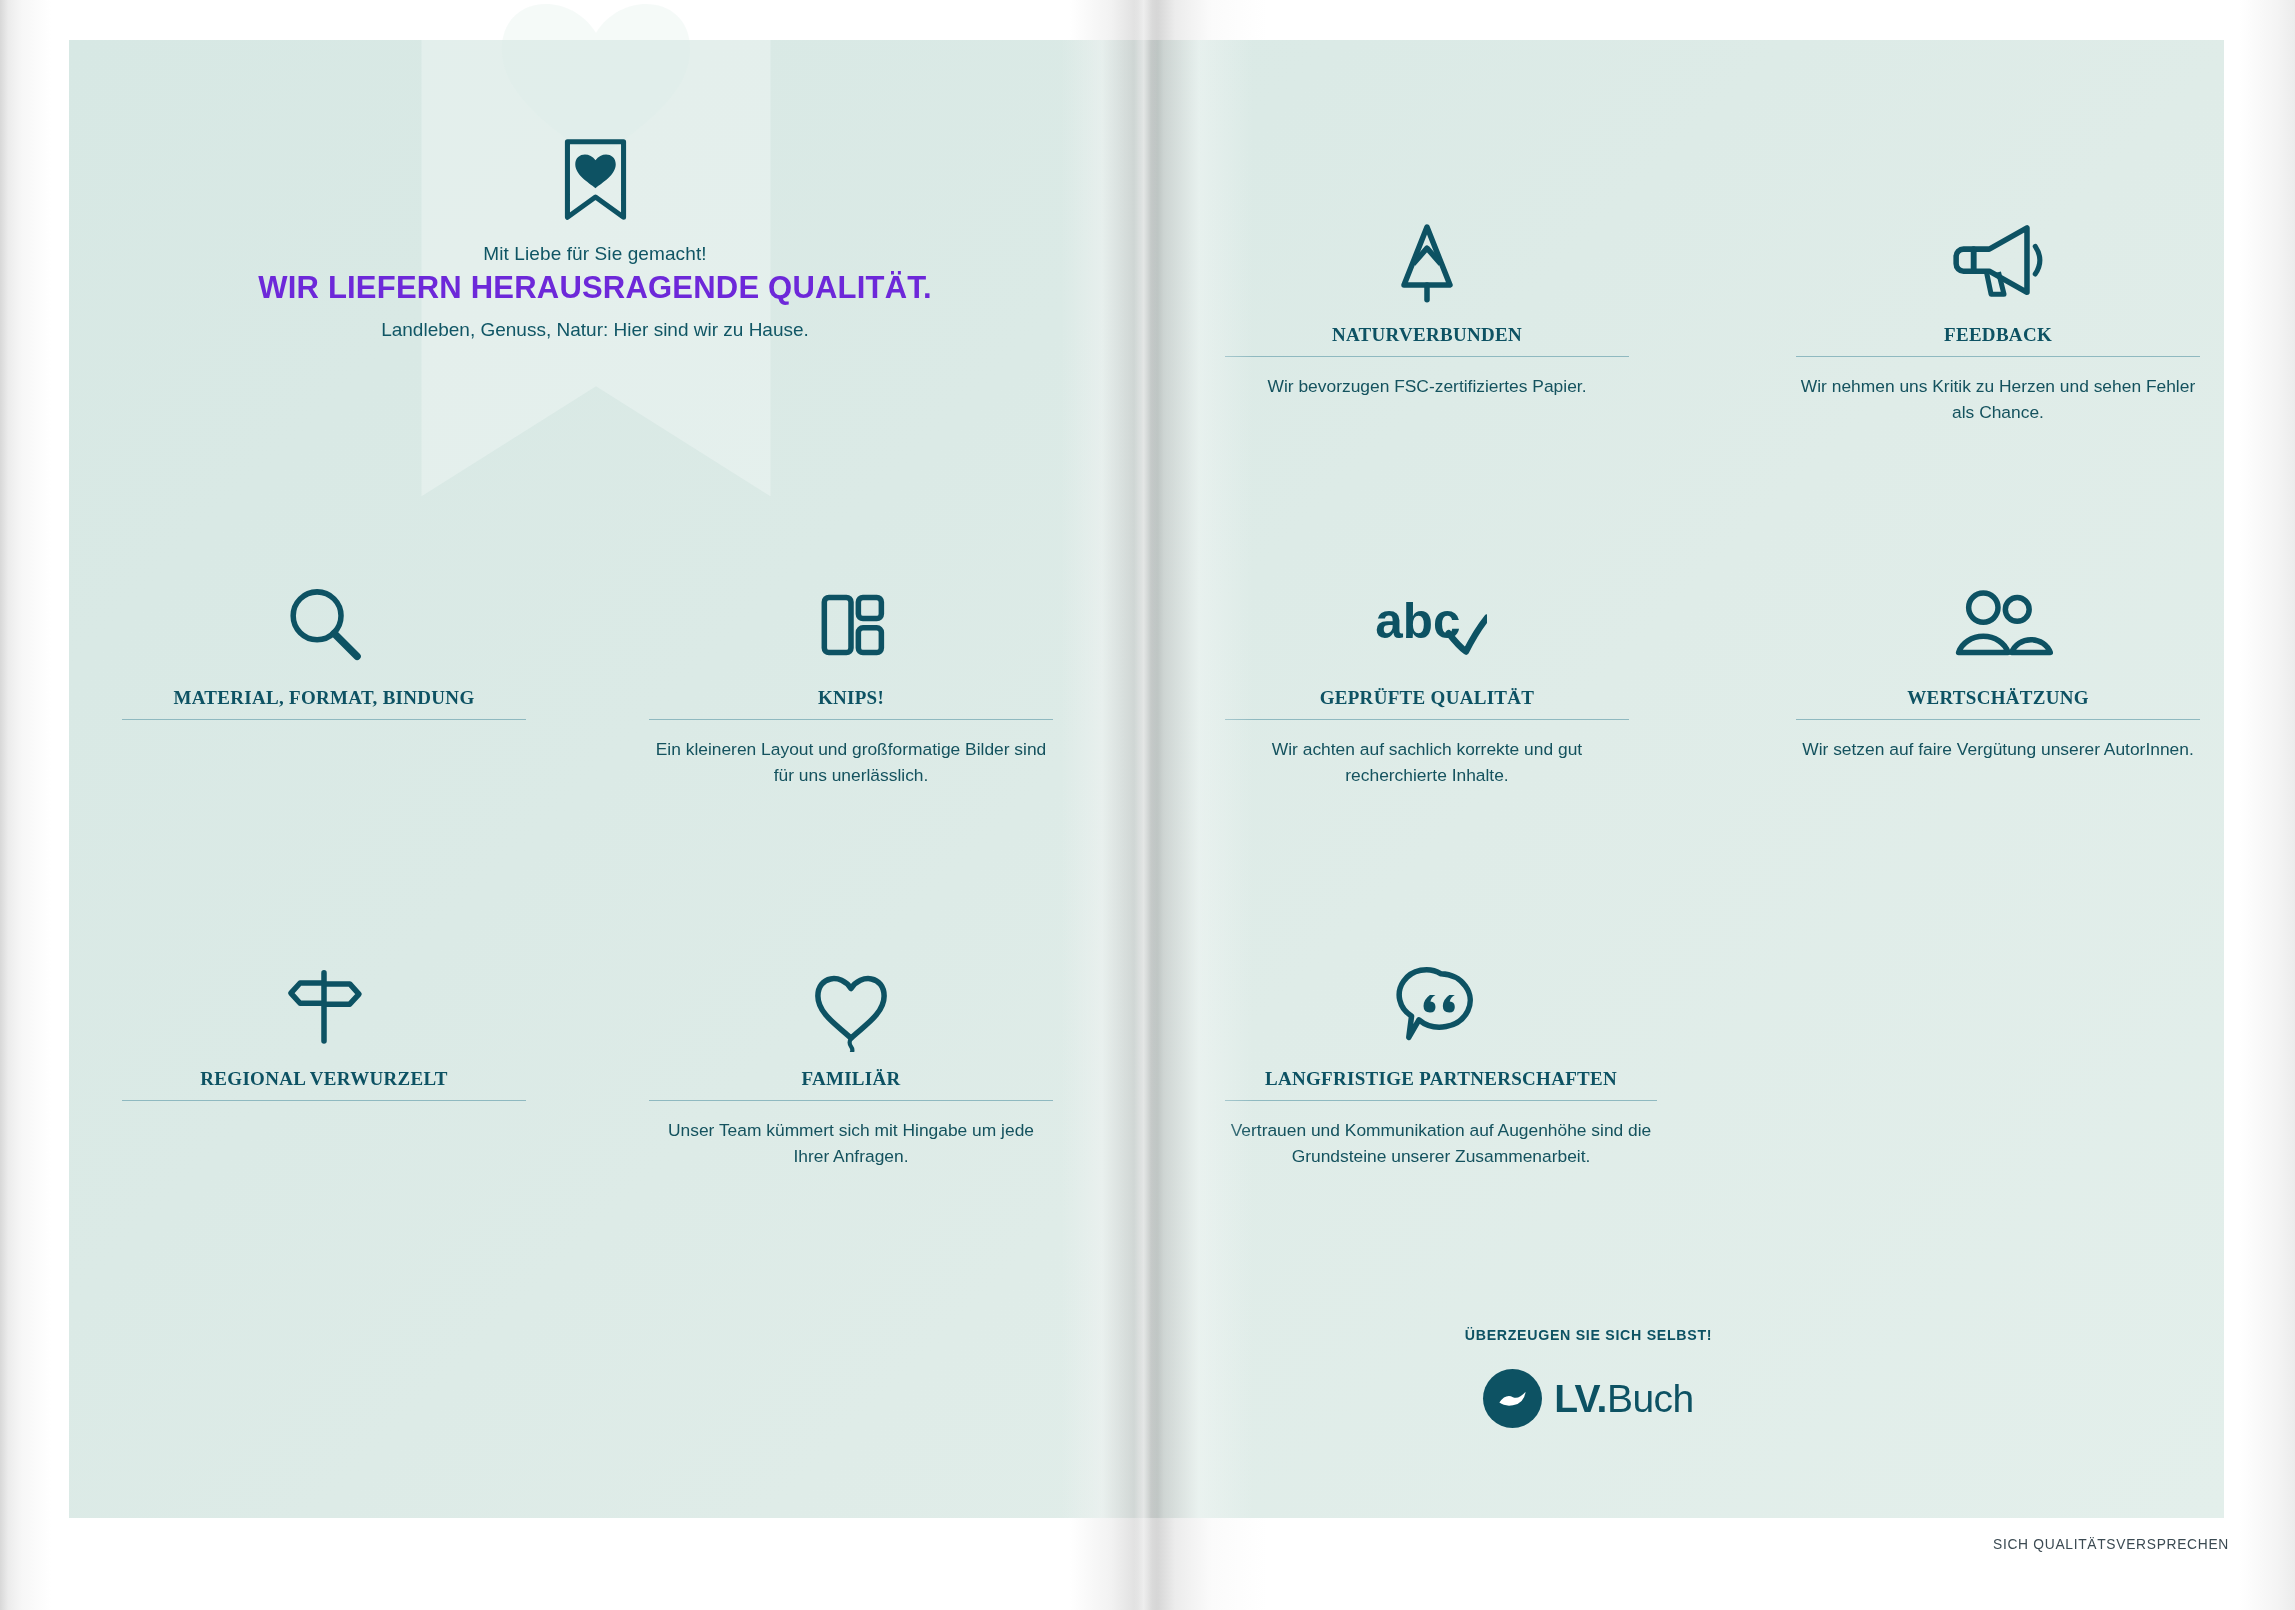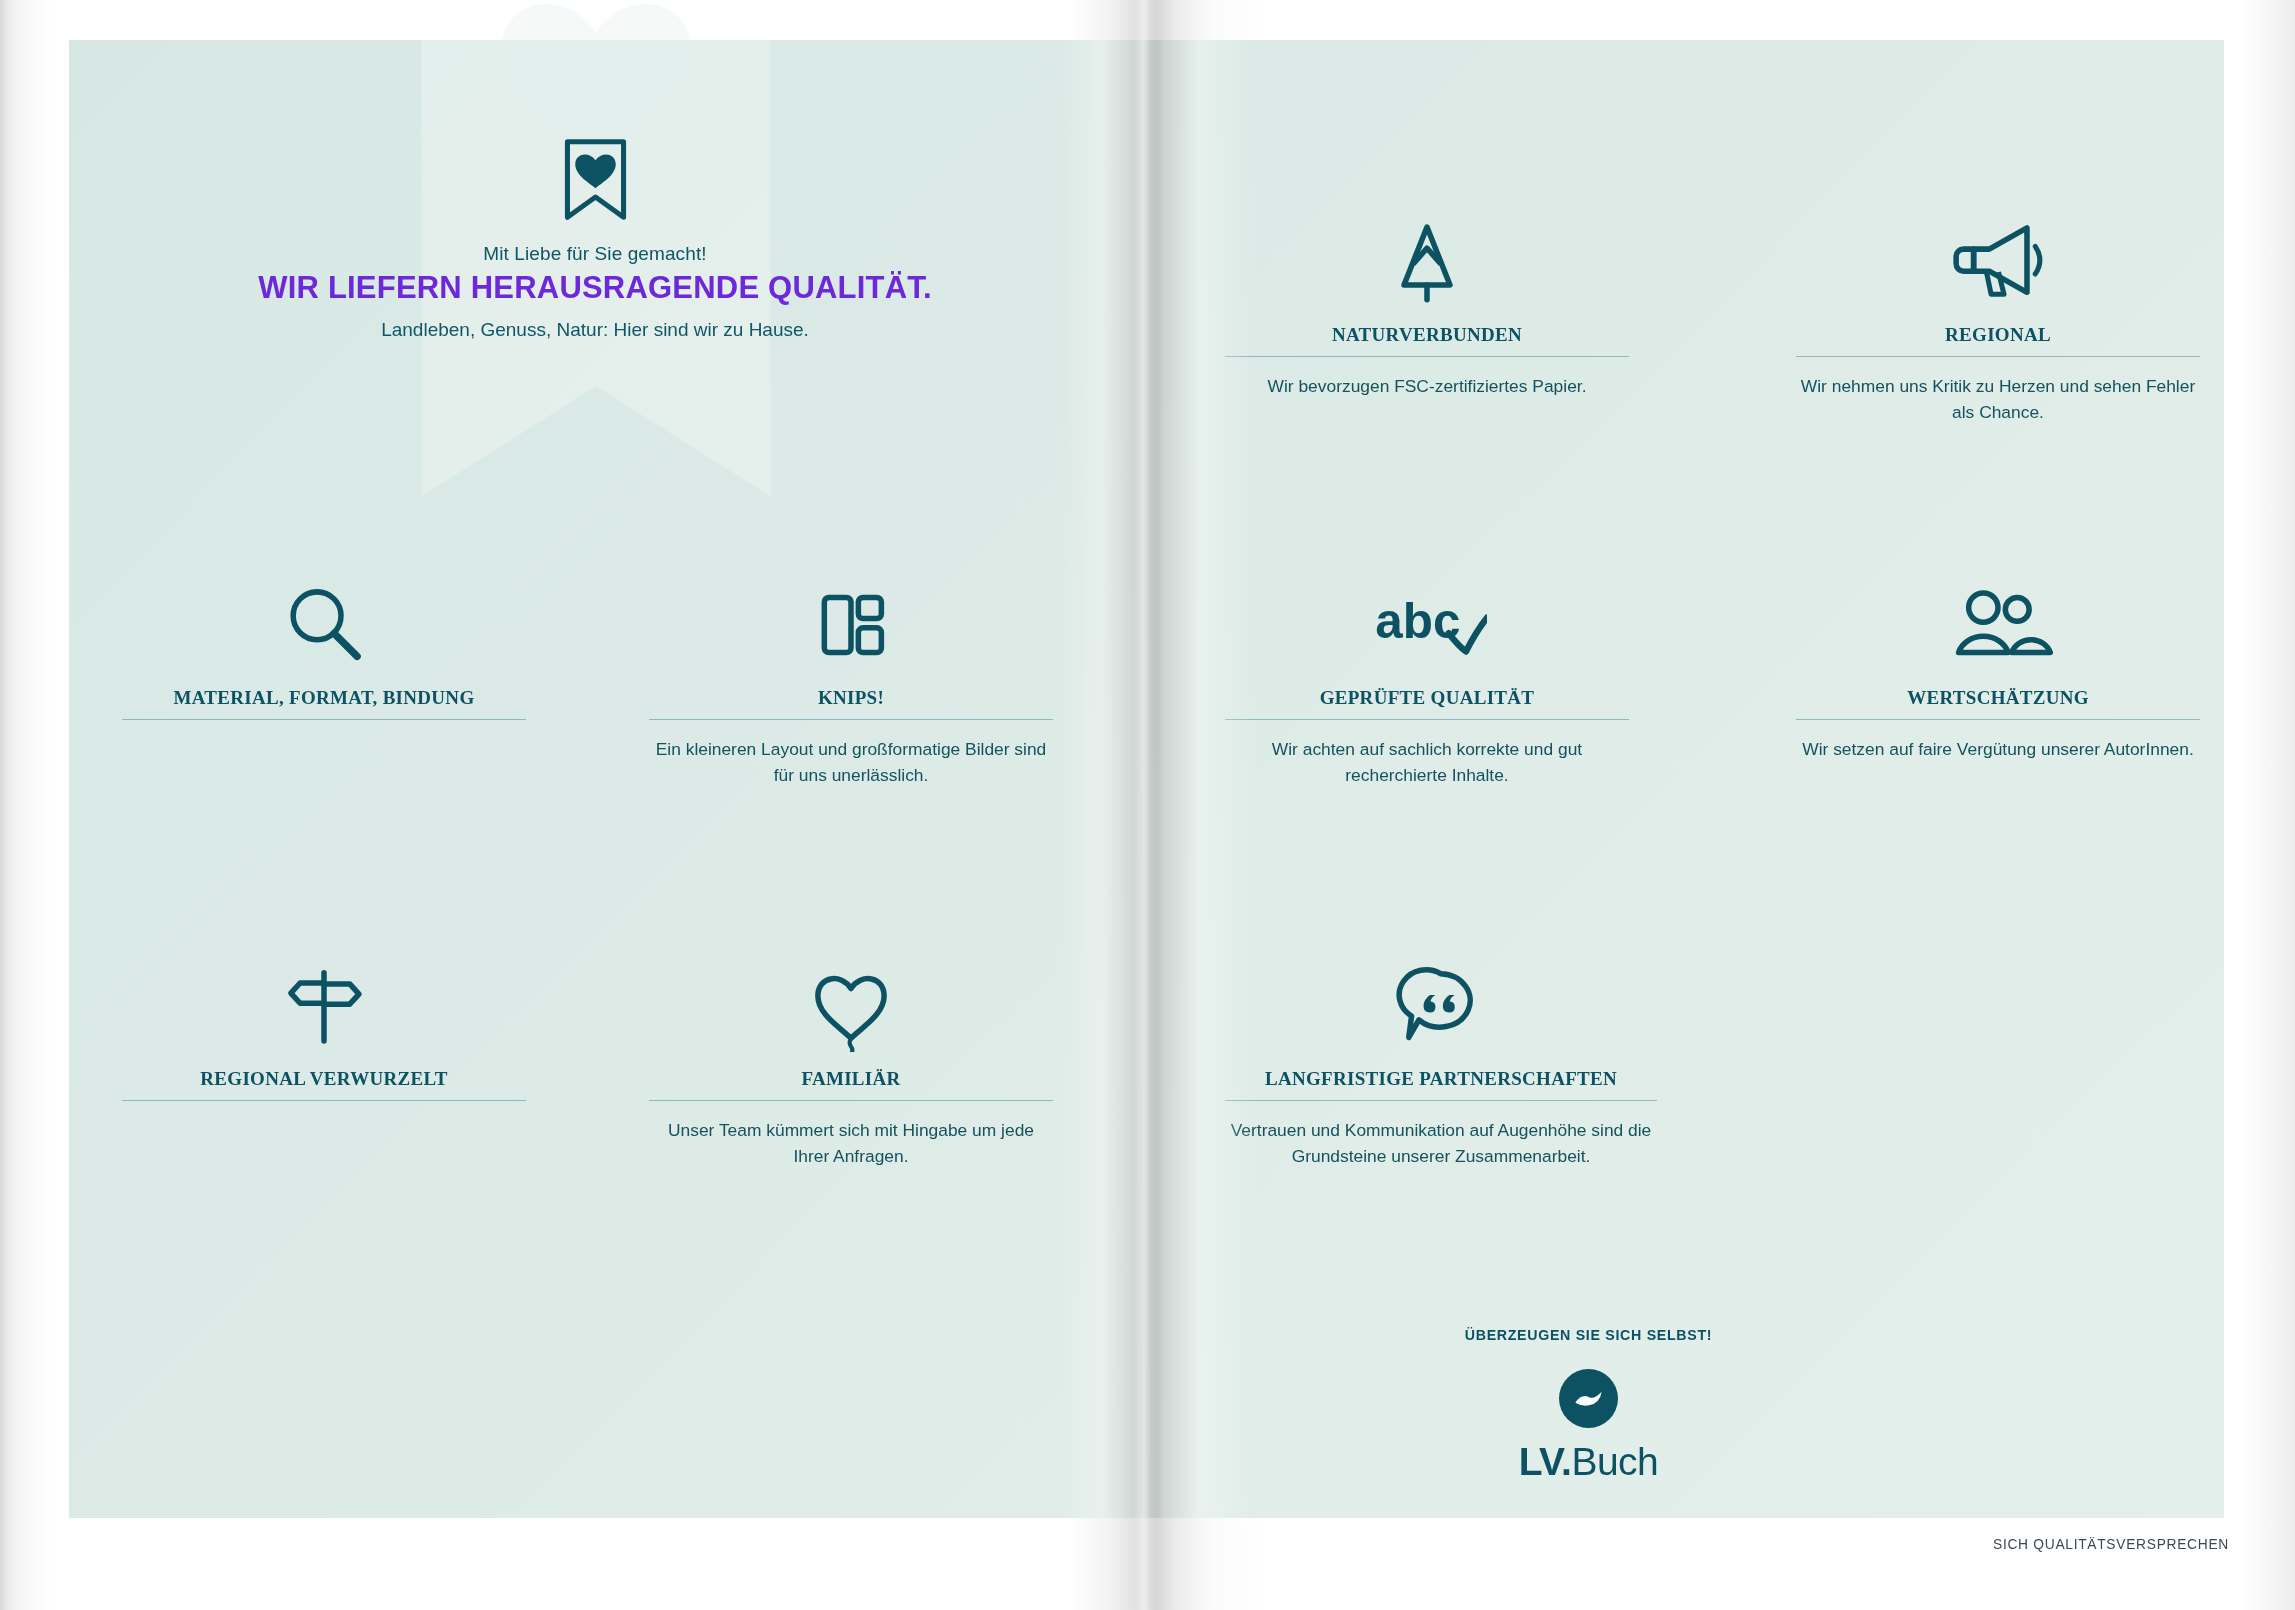--- a/index.html
+++ b/index.html
@@ -152,21 +152,20 @@
     font-weight: bold;
     letter-spacing: 0.7px;
     color: #0d5263;
   }
   .logo {
     margin-top: 26px;
     display: flex;
     align-items: center;
     justify-content: center;
     gap: 12px;
-    flex-direction: column;
   }
   .logo-mark {
     width: 59px; height: 59px;
     border-radius: 50%;
     background: #0d5263;
     display:flex; align-items:center; justify-content:center;
   }
   .logo-text {
     font-size: 39px;
     color: #0d5263;
@@ -263,21 +262,21 @@
 
   <div class="card" style="left:1796px; top:202px;">
     <div class="icon-wrap">
       <svg width="106" height="92" viewBox="0 0 230 200">
         <path d="M62 72 H96 L178 26 V166 L96 120 H62 Z" fill="none" stroke="#0d5263" stroke-width="12" stroke-linejoin="round"></path>
         <path d="M62 72 H40 a16 16 0 0 0 -16 16 v16 a16 16 0 0 0 16 16 h22 Z" fill="none" stroke="#0d5263" stroke-width="12" stroke-linejoin="round"></path>
         <path d="M196 66 q20 30 0 60" fill="none" stroke="#0d5263" stroke-width="11" stroke-linecap="round"></path>
         <path d="M90 122 l10 48 h28 l-12 -48" fill="none" stroke="#0d5263" stroke-width="11" stroke-linejoin="round"></path>
       </svg>
     </div>
-    <div class="card-title">REGIONAL</div>
+    <div class="card-title">FEEDBACK</div>
     <div class="card-text">Wir nehmen uns Kritik zu Herzen und sehen Fehler als Chance.</div>
   </div>
 
   <div class="card" style="left:1225px; top:565px;">
     <div class="icon-wrap">
       <svg width="119" height="92" viewBox="0 0 260 200">
         <text x="16" y="128" font-family="Liberation Sans, sans-serif" font-size="108" font-weight="bold" fill="#0d5263">abc</text>
         <path d="M176 118 q22 28 38 40 q22 -44 46 -74" fill="none" stroke="#0d5263" stroke-width="14" stroke-linecap="round" stroke-linejoin="round"></path>
       </svg>
     </div>

